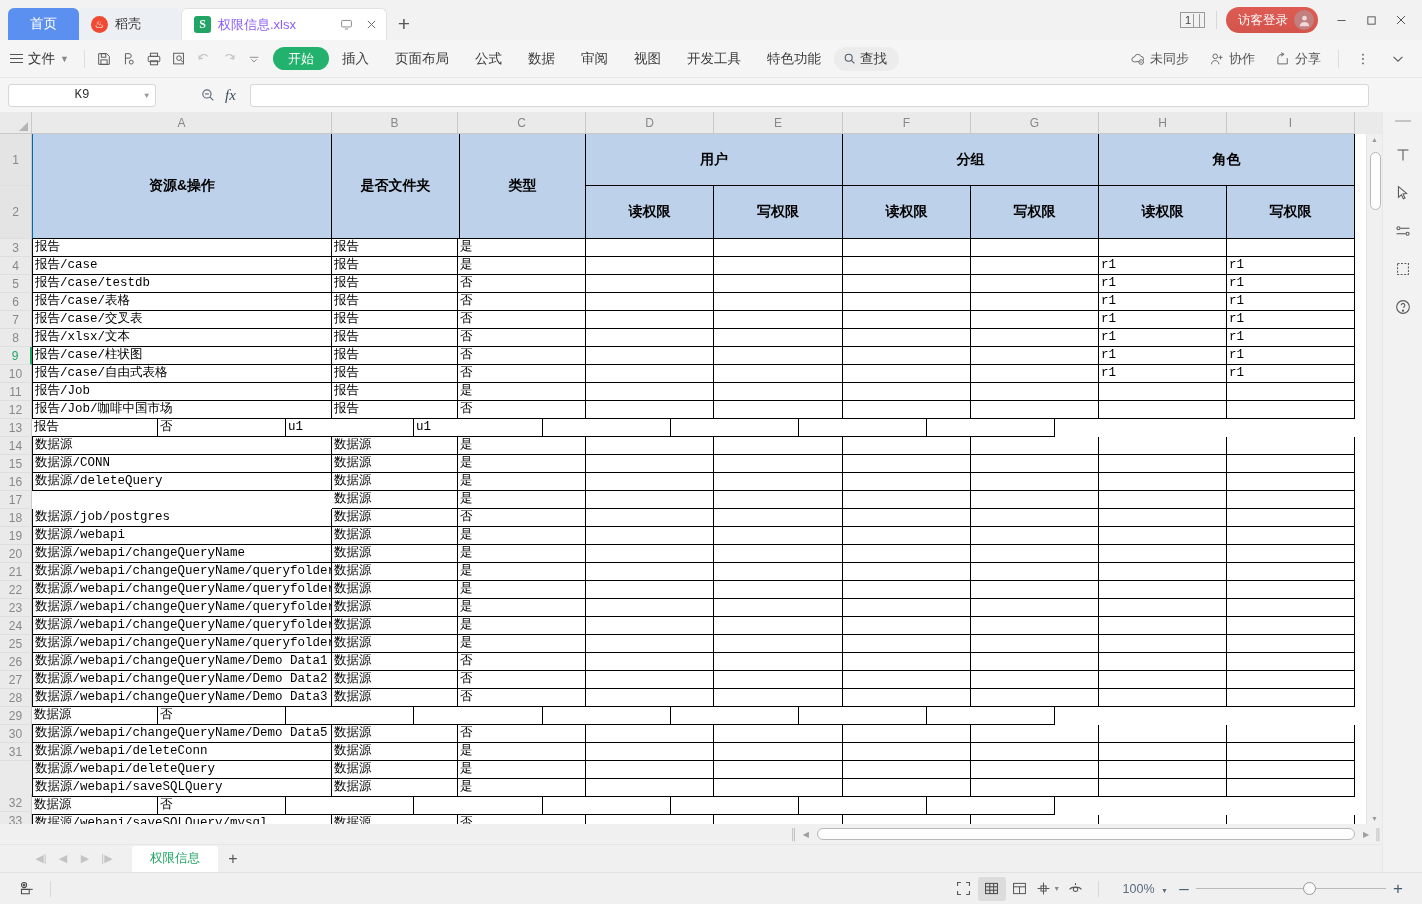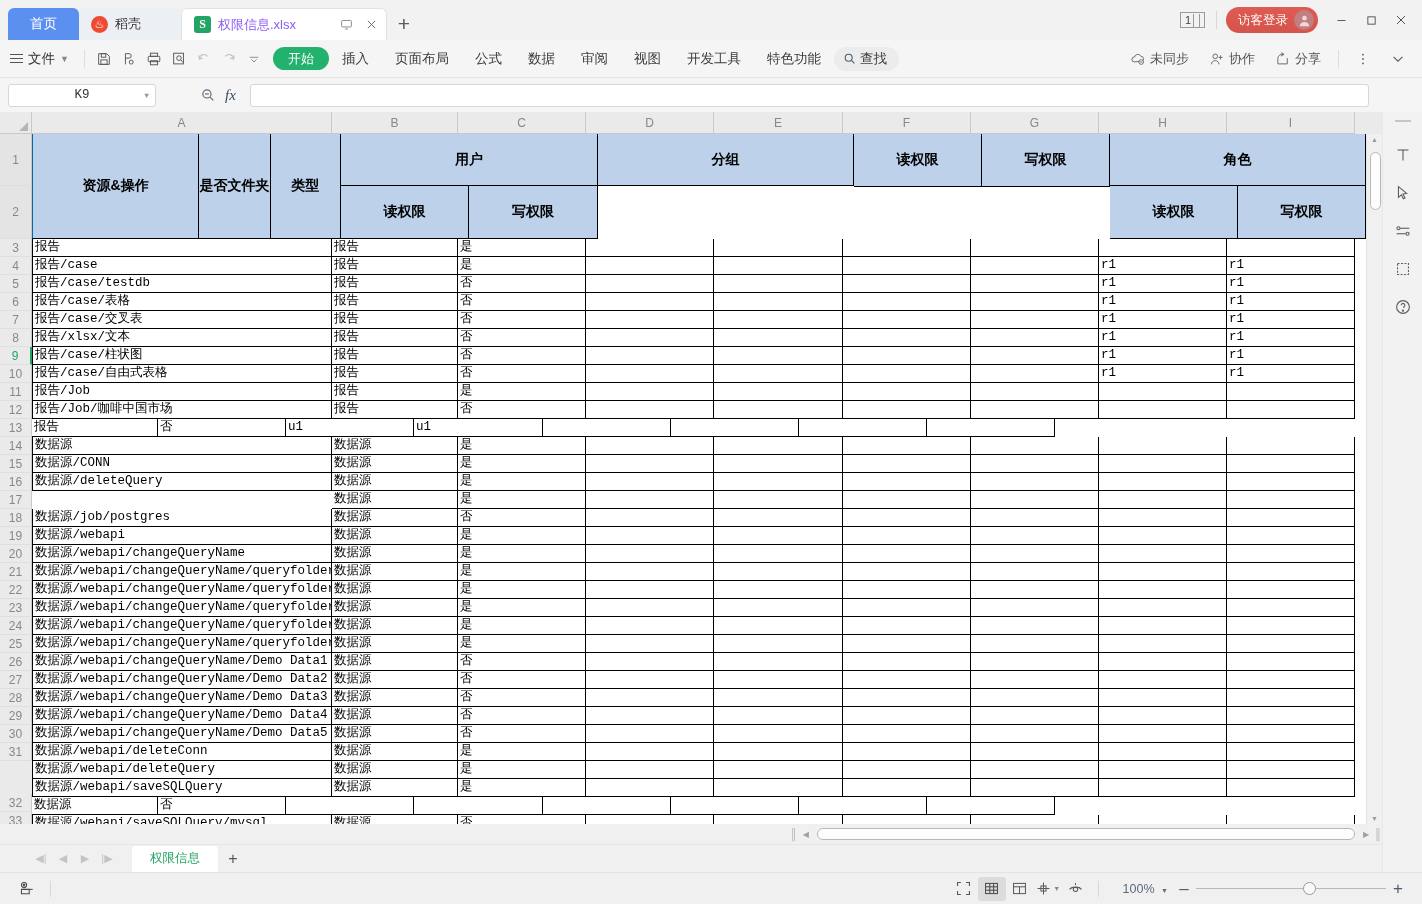--- a/index.html
+++ b/index.html
@@ -567,21 +567,21 @@
                 </div>
                 <div style="display: flex;">
                   <div class="hcell" style="width: 128px; height: 53px;">
                     <span>读权限</span>
                   </div>
                   <div class="hcell" style="width: 129px; height: 53px;">
                     <span>写权限</span>
                   </div>
                 </div>
               </div>
-              <div style="display: flex; flex-direction: row;">
+              <div style="display: flex; flex-direction: column;">
                 <div class="hcell" style="width: 256px; height: 52px;">
                   <span>分组</span>
                 </div>
                 <div style="display: flex;">
                   <div class="hcell" style="width: 128px; height: 53px;">
                     <span>读权限</span>
                   </div>
                   <div class="hcell" style="width: 128px; height: 53px;">
                     <span>写权限</span>
                   </div>
@@ -880,21 +880,20 @@
               <div class="dcell" style="width: 126px;"><span>数据源</span></div>
               <div class="dcell" style="width: 128px;"><span>否</span></div>
               <div class="dcell" style="width: 128px;"><span></span></div>
               <div class="dcell" style="width: 129px;"><span></span></div>
               <div class="dcell" style="width: 128px;"><span></span></div>
               <div class="dcell" style="width: 128px;"><span></span></div>
               <div class="dcell" style="width: 128px;"><span></span></div>
               <div class="dcell" style="width: 128px;"><span></span></div>
             </div>
             <div class="drow">
-              <div class="dcell first" style="width: 300px;"><span>数据源/webapi/changeQueryName/Demo Data4</span></div>
               <div class="dcell" style="width: 126px;"><span>数据源</span></div>
               <div class="dcell" style="width: 128px;"><span>否</span></div>
               <div class="dcell" style="width: 128px;"><span></span></div>
               <div class="dcell" style="width: 129px;"><span></span></div>
               <div class="dcell" style="width: 128px;"><span></span></div>
               <div class="dcell" style="width: 128px;"><span></span></div>
               <div class="dcell" style="width: 128px;"><span></span></div>
               <div class="dcell" style="width: 128px;"><span></span></div>
             </div>
             <div class="drow">

